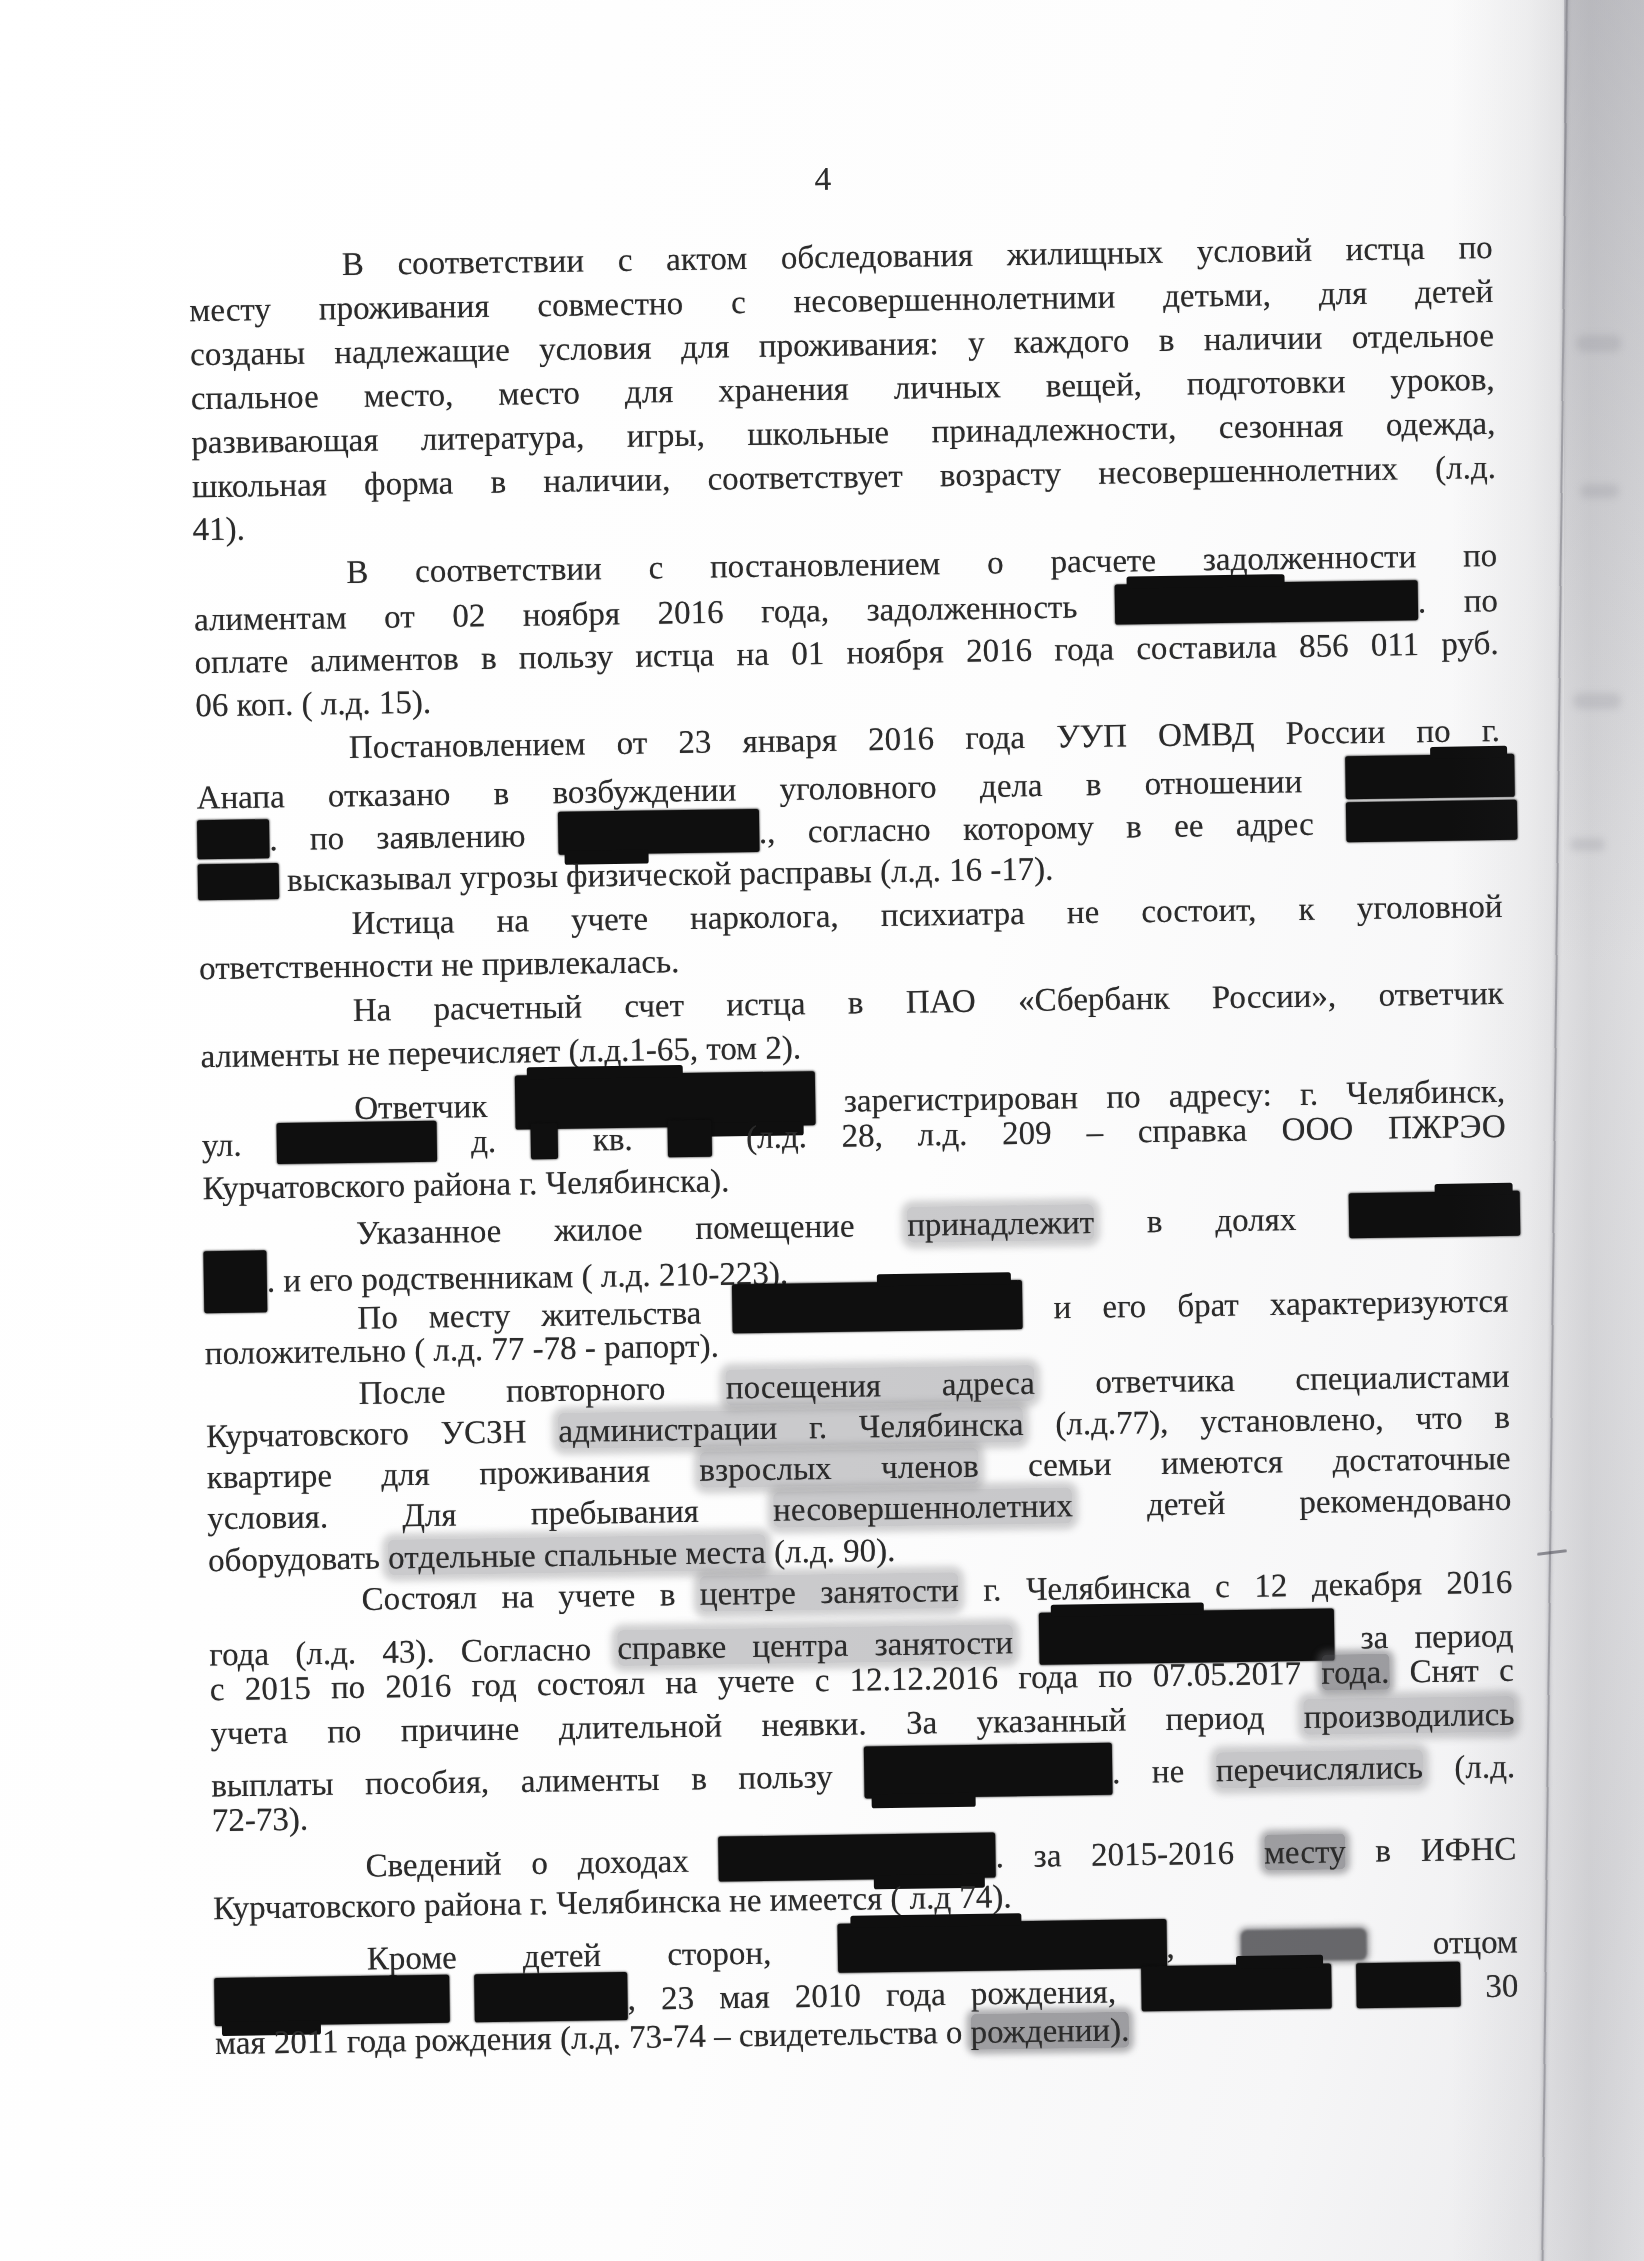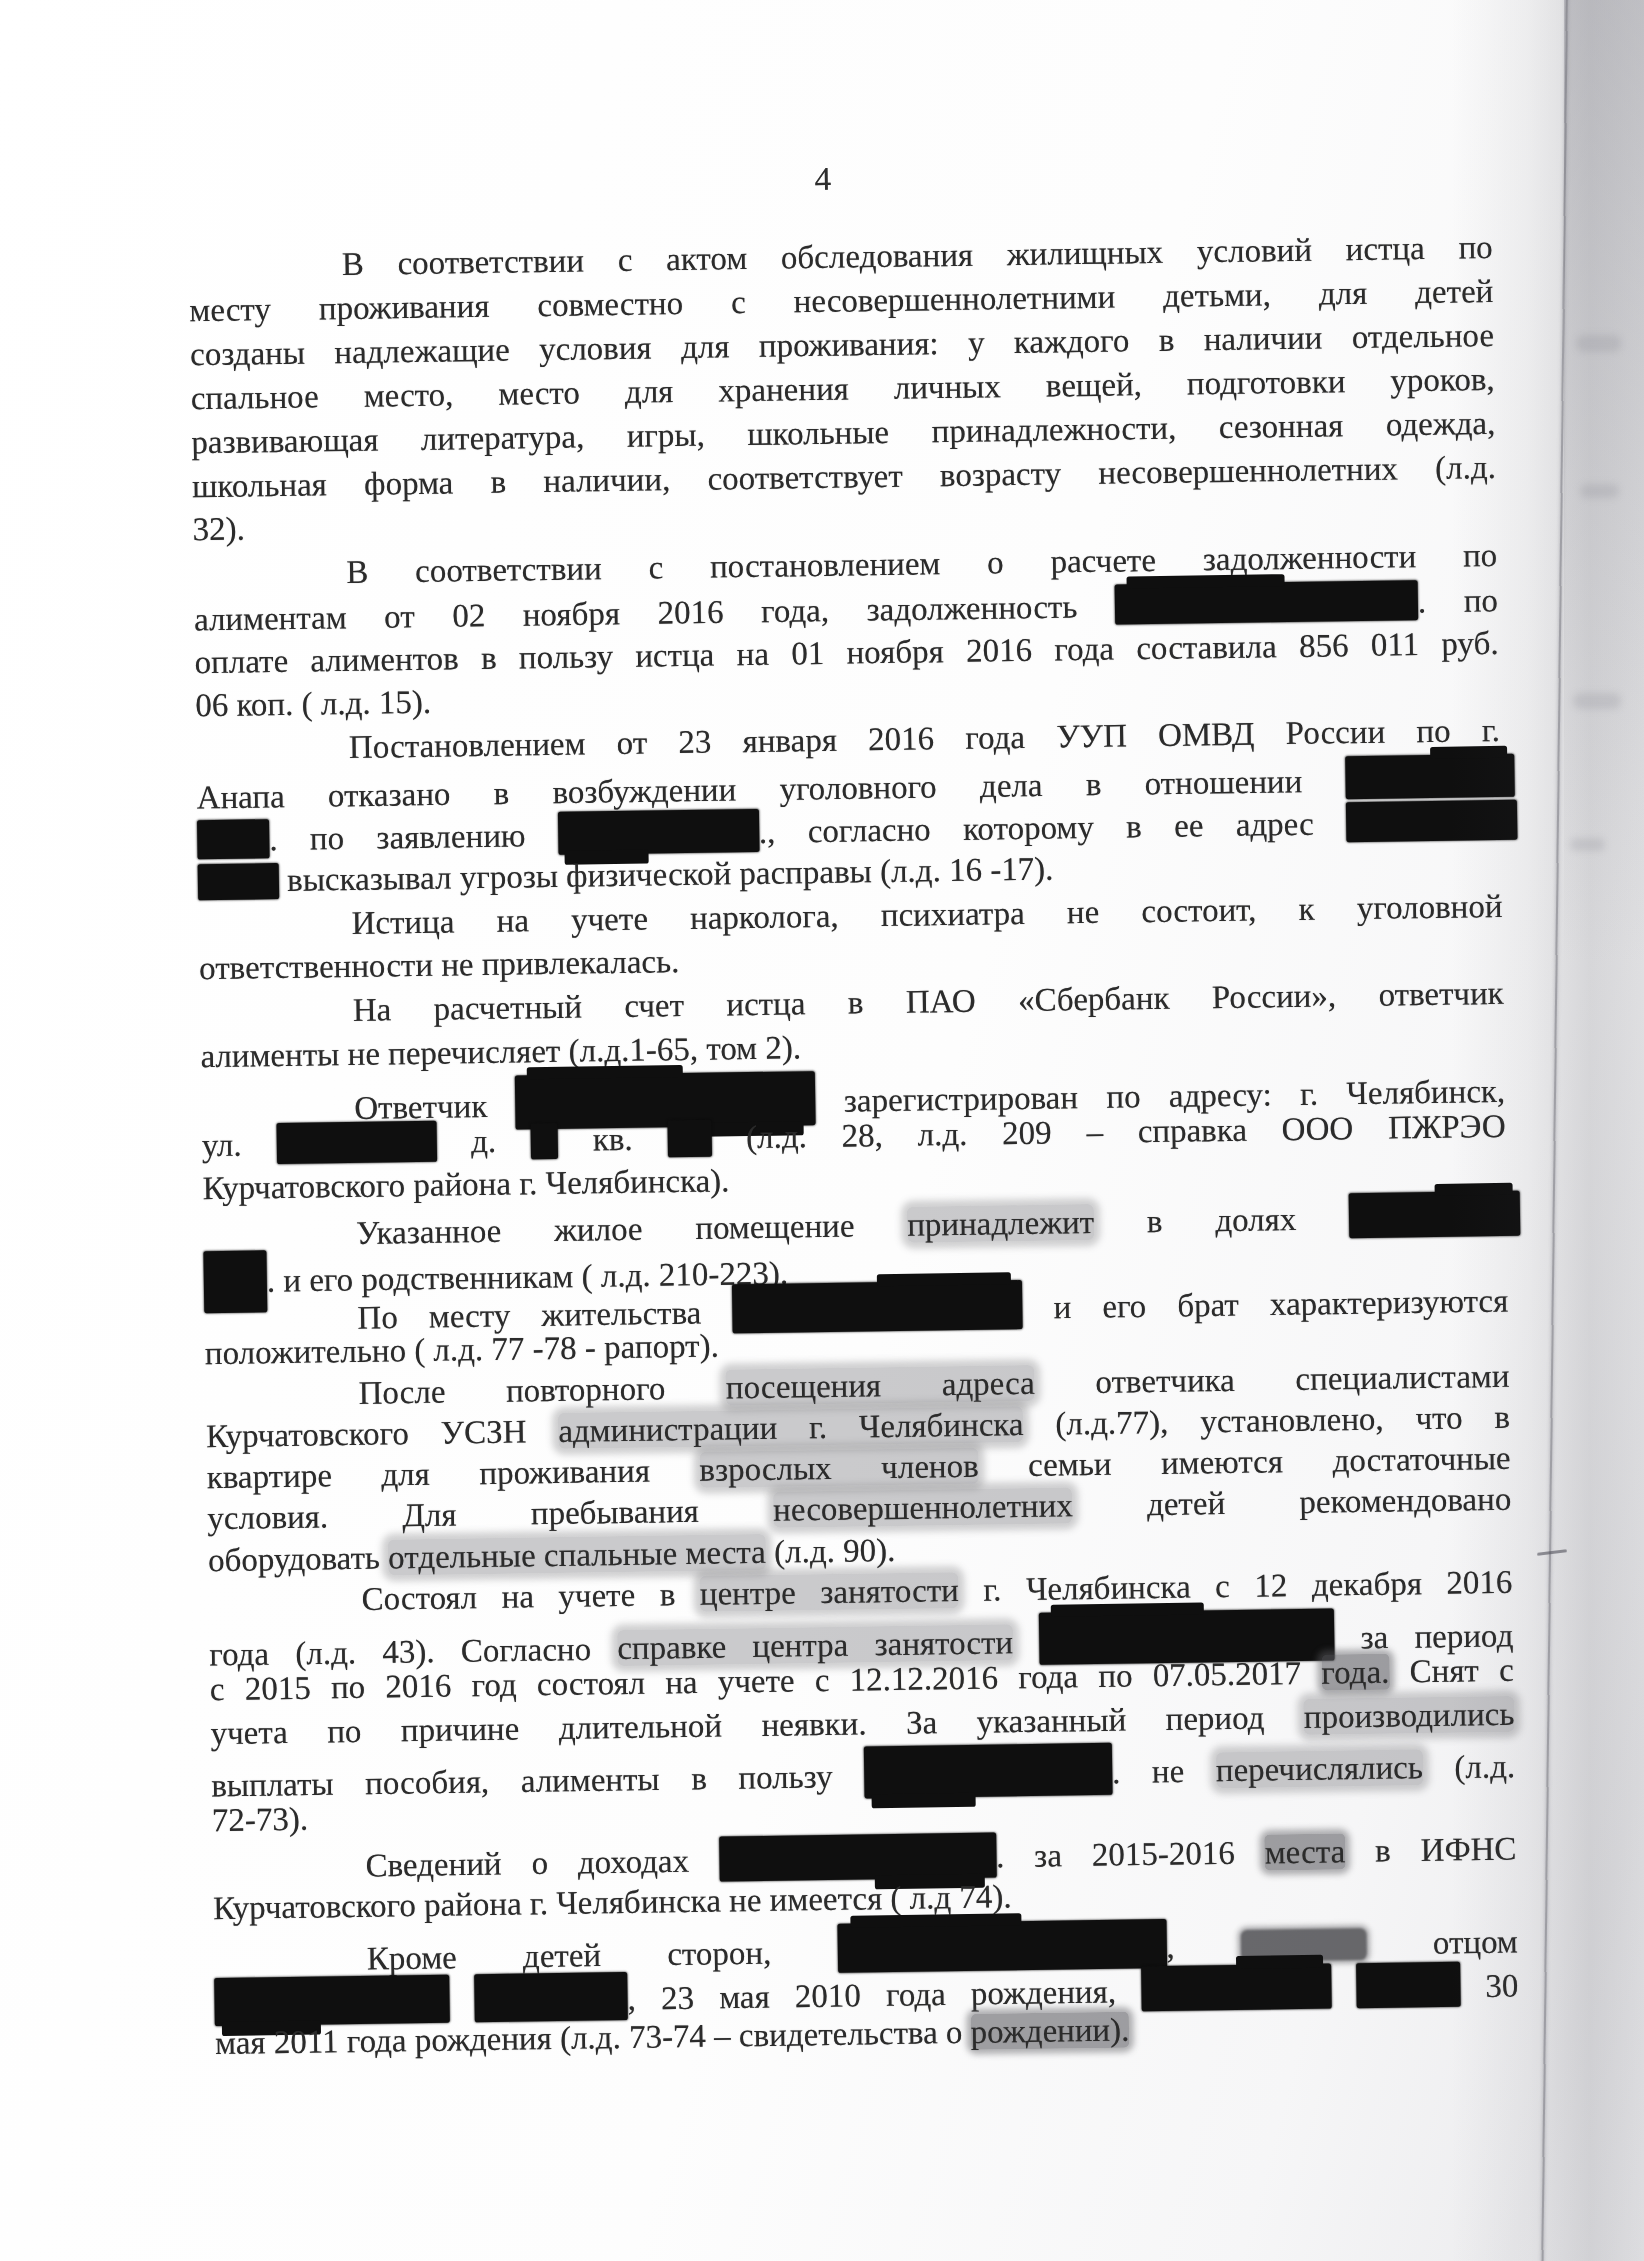--- a/index.html
+++ b/index.html
@@ -87,21 +87,21 @@
 
   <div class="text-block">
     <div class="page-number">4</div>
 
   <div class="line indent" style="top: 237px;"><span>В соответствии с актом обследования жилищных условий истца по</span></div>
       <div class="line" style="top: 281px;"><span>месту проживания совместно с несовершеннолетними детьми, для детей</span></div>
       <div class="line" style="top: 325px;"><span>созданы надлежащие условия для проживания: у каждого в наличии отдельное</span></div>
       <div class="line" style="top: 369px;"><span>спальное место, место для хранения личных вещей, подготовки уроков,</span></div>
       <div class="line" style="top: 413px;"><span>развивающая литература, игры, школьные принадлежности, сезонная одежда,</span></div>
       <div class="line" style="top: 457px;"><span>школьная форма в наличии, соответствует возрасту несовершеннолетних (л.д.</span></div>
-      <div class="line last" style="top: 500px;"><span>32).</span></div>
+      <div class="line last" style="top: 500px;"><span>41).</span></div>
       <div class="line indent" style="top: 545px;"><span>В соответствии с постановлением о расчете задолженности по</span></div>
       <div class="line" style="top: 589px;"><span>алиментам от 02 ноября 2016 года, задолженность</span> <span class="redact cap-l" style="width: 303px; height: 40px; vertical-align: -7.7px;"></span><span>. по</span></div>
       <div class="line" style="top: 633px;"><span>оплате алиментов в пользу истца на 01 ноября 2016 года составила 856 011 руб.</span></div>
       <div class="line last" style="top: 676px;"><span>06 коп. ( л.д. 15).</span></div>
       <div class="line indent" style="top: 720px;"><span>Постановлением от 23 января 2016 года УУП ОМВД России по г.</span></div>
       <div class="line" style="top: 764px;"><span>Анапа отказано в возбуждении уголовного дела в отношении</span> <span class="redact cap-r" style="width: 169px; height: 43px; vertical-align: -7.7px; margin-right: -14px;"></span></div>
       <div class="line" style="top: 808px;"><span class="redact" style="width: 72px; height: 39px; vertical-align: -7.7px;"></span><span>. по заявлению</span> <span class="redact notch-l" style="width: 201px; height: 43px; vertical-align: -9px;"></span><span>., согласно которому в ее адрес</span> <span class="redact" style="width: 171px; height: 40px; vertical-align: -7.7px; margin-right: -16px;"></span></div>
       <div class="line last" style="top: 852px;"><span class="redact" style="width: 81px; height: 36px; vertical-align: -7.7px;"></span> <span>высказывал угрозы физической расправы (л.д. 16 -17).</span></div>
       <div class="line indent" style="top: 896px;"><span>Истица на учете нарколога, психиатра не состоит, к уголовной</span></div>
       <div class="line last" style="top: 939px;"><span>ответственности не привлекалась.</span></div>
@@ -118,21 +118,21 @@
       <div class="line" style="top: 1407px;"><span>Курчатовского УСЗН</span> <span class="sm">администрации г. Челябинска</span> <span>(л.д.77), установлено, что в</span></div>
       <div class="line" style="top: 1448px;"><span>квартире для проживания</span> <span class="sm">взрослых членов</span> <span>семьи имеются достаточные</span></div>
       <div class="line" style="top: 1489px;"><span>условия. Для пребывания</span> <span class="sm">несовершеннолетних</span> <span>детей рекомендовано</span></div>
       <div class="line last" style="top: 1531px;"><span>оборудовать</span> <span class="sm">отдельные спальные места</span> <span>(л.д. 90).</span></div>
       <div class="line indent" style="top: 1572px;"><span>Состоял на учете в</span> <span class="sm">центре занятости</span> <span>г. Челябинска с 12 декабря 2016</span></div>
       <div class="line" style="top: 1616px;"><span>года (л.д. 43). Согласно</span> <span class="sm">справке центра занятости</span> <span class="redact cap-l" style="width: 295px; height: 52px; vertical-align: -11.6px;"></span> <span>за период</span></div>
       <div class="line" style="top: 1660px;"><span>с 2015 по 2016 год состоял на учете с 12.12.2016 года по 07.05.2017</span> <span class="sm2">года.</span> <span>Снят с</span></div>
       <div class="line" style="top: 1704px;"><span>учета по причине длительной неявки. За указанный период</span> <span class="sm">производились</span></div>
       <div class="line" style="top: 1747px;"><span>выплаты пособия, алименты в пользу</span> <span class="redact notch-l" style="width: 248px; height: 52px; vertical-align: -11.6px;"></span><span>. не</span> <span class="sm">перечислялись</span> <span>(л.д.</span></div>
       <div class="line last" style="top: 1791px;"><span>72-73).</span></div>
-      <div class="line indent" style="top: 1835px;"><span>Сведений о доходах</span> <span class="redact notch-r" style="width: 277px; height: 45px; vertical-align: -10.3px;"></span><span>. за 2015-2016</span> <span class="sm2">места</span> <span>в ИФНС</span></div>
+      <div class="line indent" style="top: 1835px;"><span>Сведений о доходах</span> <span class="redact notch-r" style="width: 277px; height: 45px; vertical-align: -10.3px;"></span><span>. за 2015-2016</span> <span class="sm2">месту</span> <span>в ИФНС</span></div>
       <div class="line last" style="top: 1879px;"><span>Курчатовского района г. Челябинска не имеется ( л.д 74).</span></div>
       <div class="line indent" style="top: 1924px;"><span>Кроме детей сторон,</span> <span class="redact cap-l" style="width: 329px; height: 49px; vertical-align: -10.3px;"></span><span>,</span> <span class="redact gray" style="width: 126px; height: 32px; vertical-align: -5.2px;"></span> <span>отцом</span></div>
       <div class="line" style="top: 1969px;"><span class="redact notch-l" style="width: 235px; height: 48px; vertical-align: -10.3px;"></span> <span class="redact" style="width: 153px; height: 48px; vertical-align: -10.3px;"></span><span>, 23 мая 2010 года рождения,</span> <span class="redact cap-r" style="width: 190px; height: 45px; vertical-align: -9px;"></span> <span class="redact" style="width: 104px; height: 45px; vertical-align: -9px;"></span> <span>30</span></div>
       <div class="line last" style="top: 2014px;"><span>мая 2011 года рождения (л.д. 73-74 – свидетельства о</span> <span class="sm2">рождении).</span></div>
     </div>
 
   <div class="edge-shade"></div>
   <div class="edge-dark-top"></div>
   <div class="edge-line"></div>
   <div class="edge-tick"></div>

